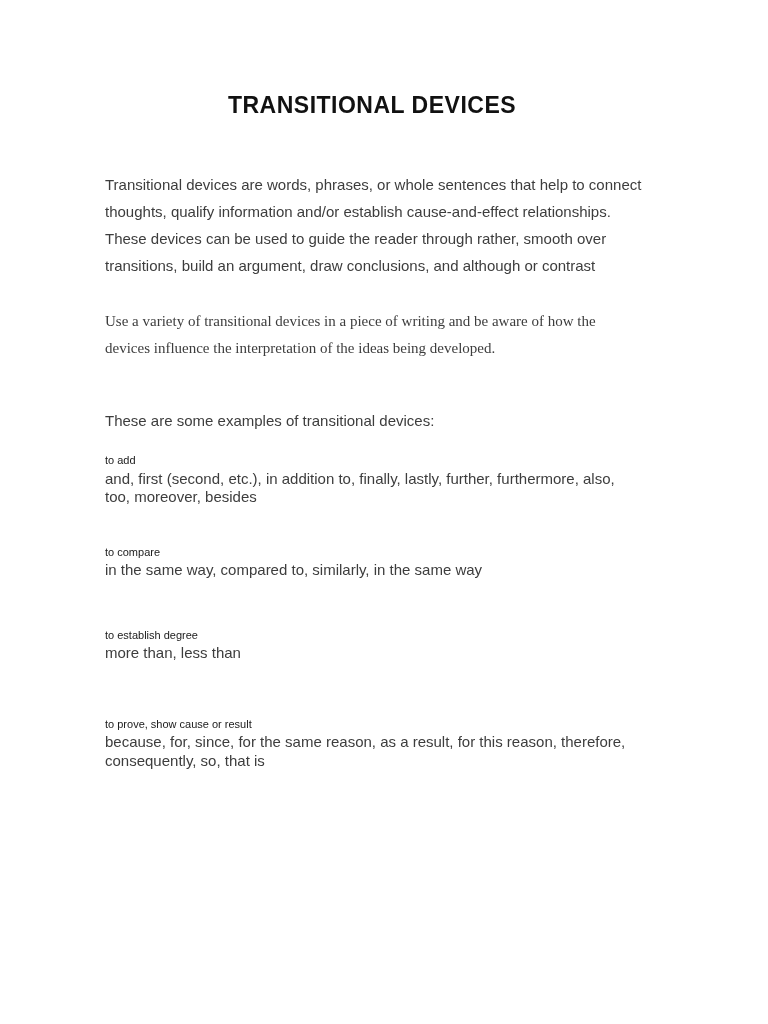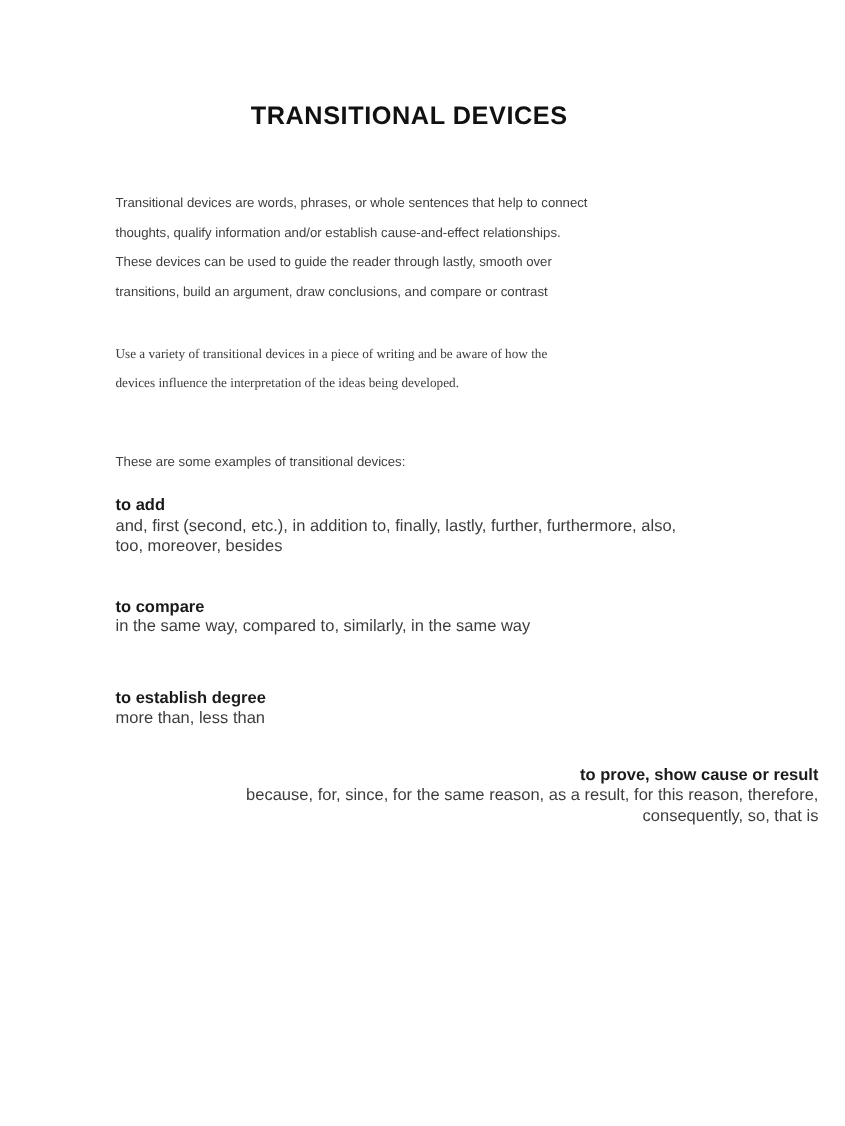--- a/index.html
+++ b/index.html
@@ -21,60 +21,60 @@
     margin: 0;
     text-align: center;
     font-size: 23px;
     line-height: 34px;
     font-weight: bold;
     letter-spacing: 0.5px;
     color: #111111;
   }
   .para {
     margin: 0 0 0 105px;
-    font-size: 12px;
+    font-size: 15px;
     line-height: 27px;
     color: #3d3d3d;
   }
   .para-1 { margin-top: 49px; }
   .para-2 { margin-top: 29px; font-family: Liberation Serif, serif; }
   .para-3 { margin-top: 45px; }
   .section {
     margin: 36px 0 0 105px;
     font-size: 15px;
     line-height: 18.5px;
     color: #3d3d3d;
   }
   .section-1 { margin-top: 17px; }
   .section-5 { margin-top: 46px; }
-  .section-6 { margin-top: 33px; text-align: right; }
+  .section-6 { margin-top: 52px; }
   .section h2 {
     margin: 0;
-    font-size: 15px;
+    font-size: 11px;
     line-height: 18.5px;
-    font-weight: bold;
+    font-weight: normal;
     color: #1a1a1a;
   }
   .line {
     display: block;
     white-space: nowrap;
   }
 </style>
 </head>
 <body>
 
 <div class="page">
 
   <h1 class="title">TRANSITIONAL DEVICES</h1>
 
   <p class="para para-1">
     <span class="line">Transitional devices are words, phrases, or whole sentences that help to connect</span>
     <span class="line">thoughts, qualify information and/or establish cause-and-effect relationships.</span>
-    <span class="line">These devices can be used to guide the reader through lastly, smooth over</span>
-    <span class="line">transitions, build an argument, draw conclusions, and compare or contrast</span>
+    <span class="line">These devices can be used to guide the reader through rather, smooth over</span>
+    <span class="line">transitions, build an argument, draw conclusions, and although or contrast</span>
   </p>
 
   <p class="para para-2">
     <span class="line">Use a variety of transitional devices in a piece of writing and be aware of how the</span>
     <span class="line">devices influence the interpretation of the ideas being developed.</span>
   </p>
 
   <p class="para para-3">
     <span class="line">These are some examples of transitional devices:</span>
   </p>

